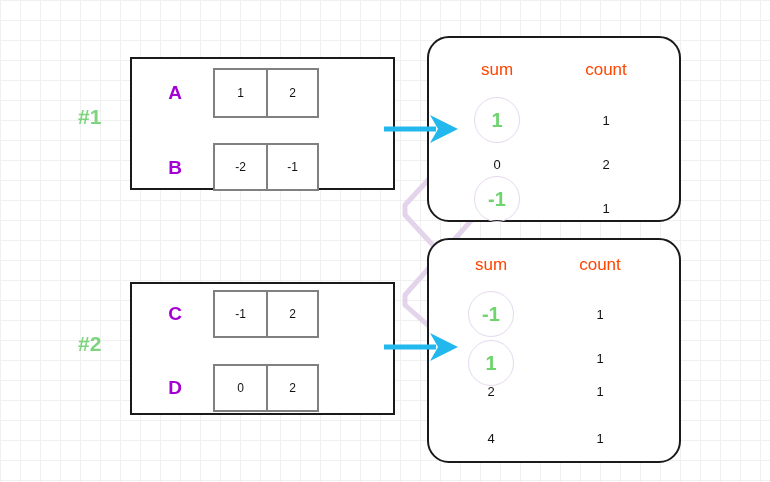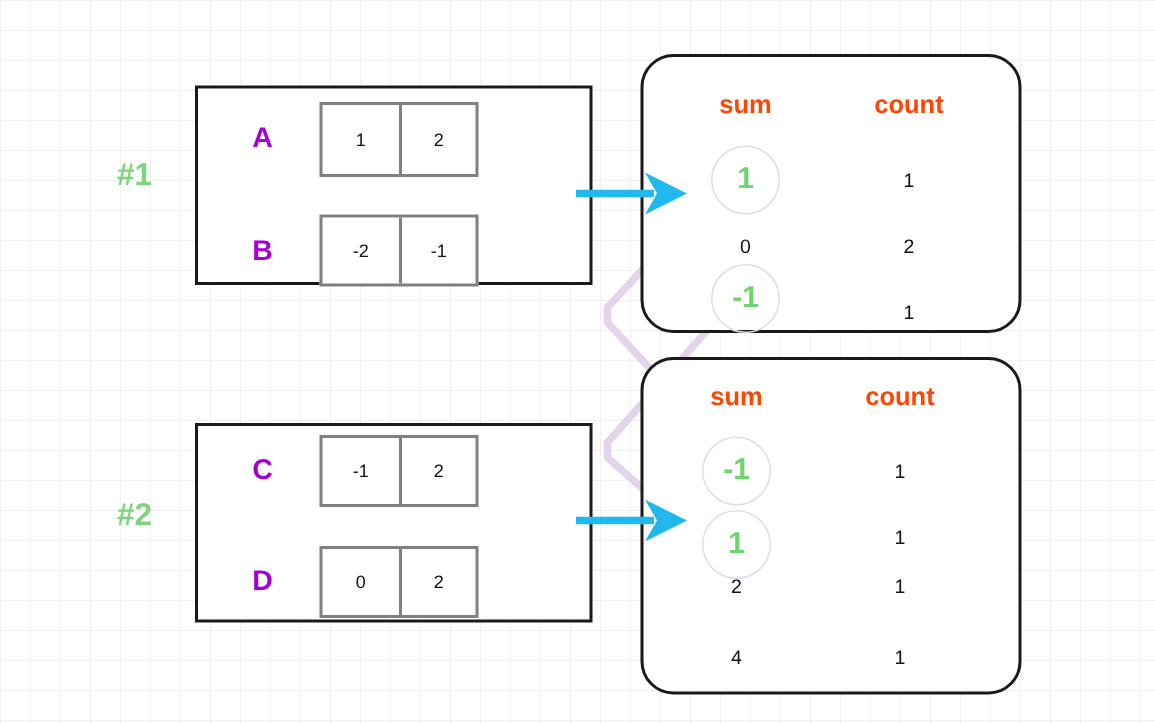--- a/index.html
+++ b/index.html
@@ -75,21 +75,21 @@
     border:2px solid #1a1a1a;
     border-radius:22px;
     background:#ffffff;
     box-sizing:border-box;
     z-index:2;
   }
   .col-head{
     position:absolute;
     color:#ff4500;
     font-size:17px;
-    font-weight:bold;
+    font-weight:normal;
     text-align:center;
     transform:translateX(-50%);
   }
   .val{
     position:absolute;
     font-size:13px;
     color:#111111;
     text-align:center;
     transform:translate(-50%,-50%);
     white-space:nowrap;

